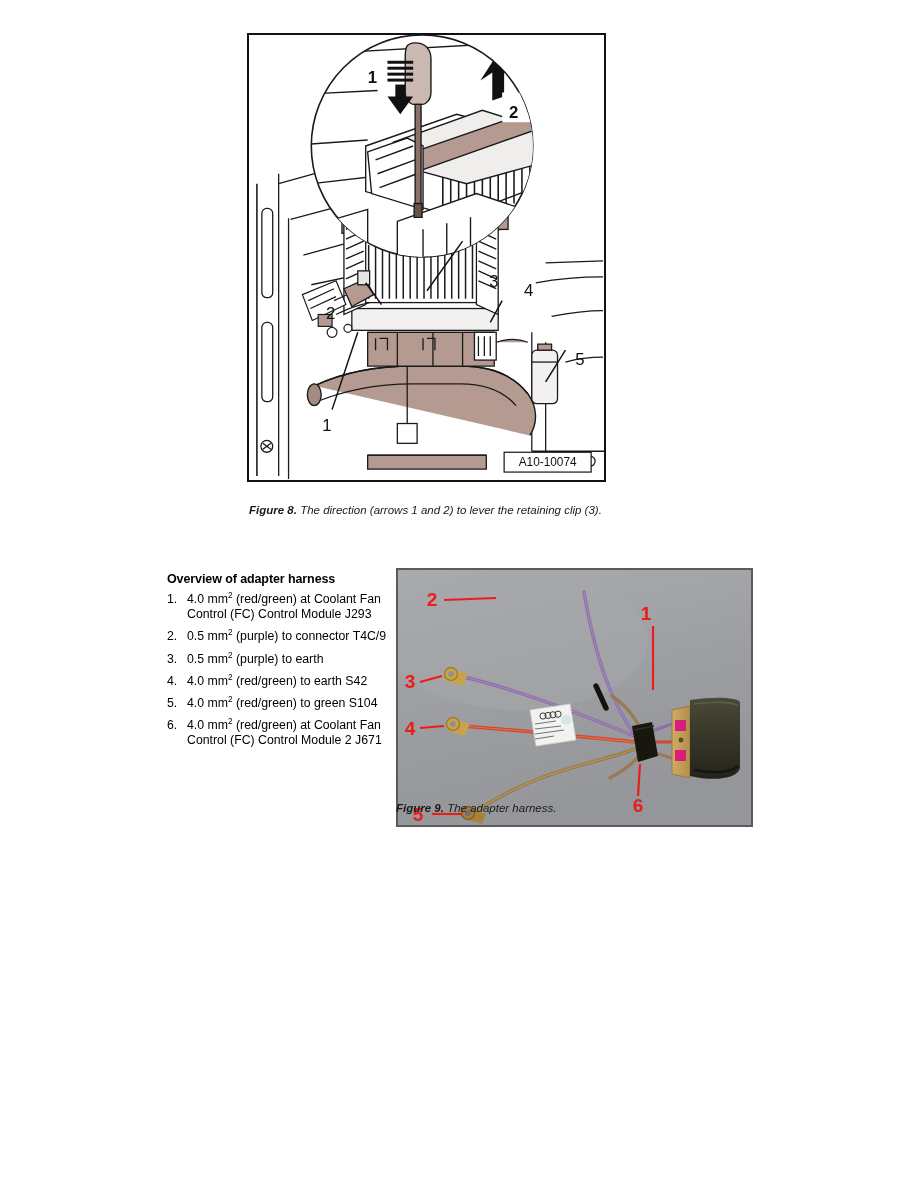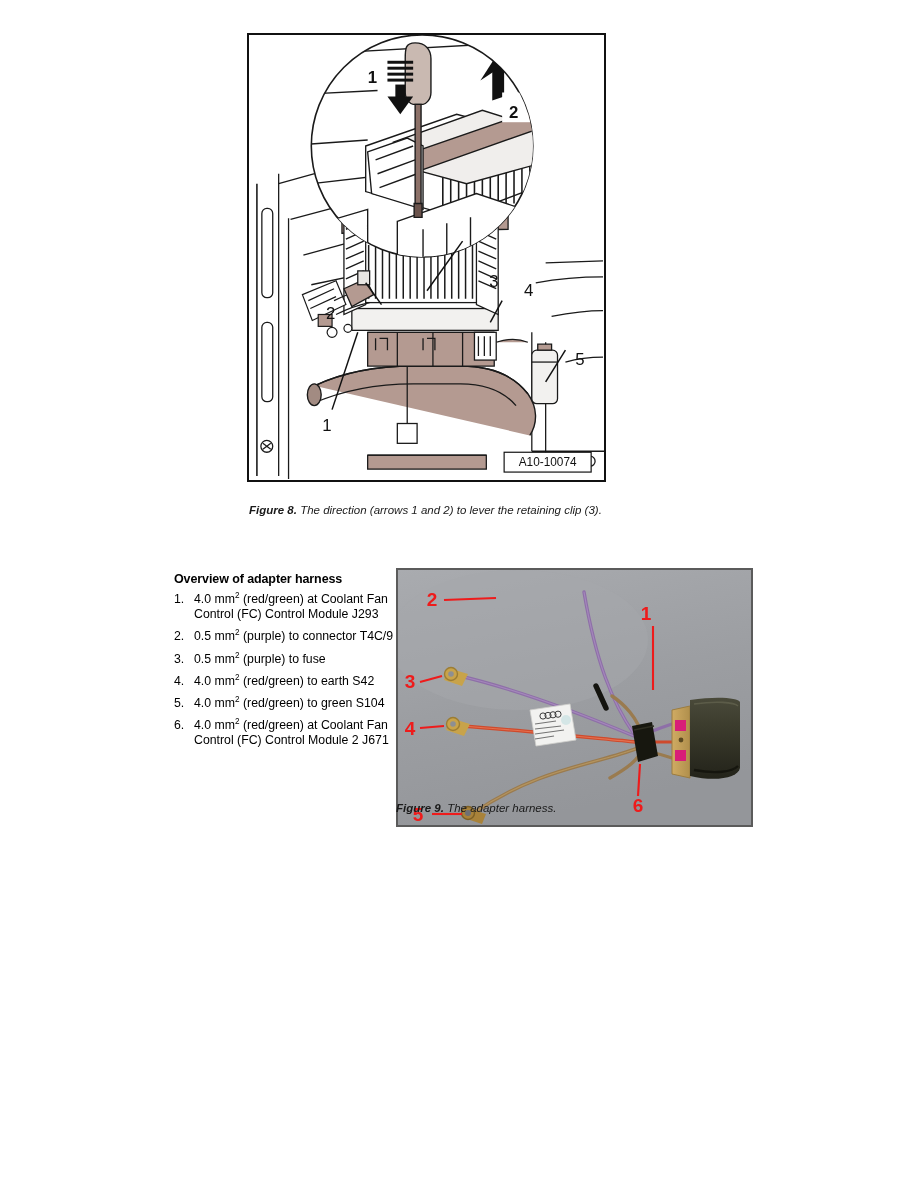--- a/index.html
+++ b/index.html
@@ -39,21 +39,21 @@
     white-space: nowrap;
   }
   .fig-caption b { font-style: italic; font-weight: bold; }
 
   #fig8-caption { left: 249px; top: 472px; margin-top: 32px; }
   #fig9-caption { left: 396px; top: 802px; }
 
   
   #overview {
     position: absolute;
-    left: 174px;
+    left: 167px;
     top: 572px;
     width: 225px;
   }
   #overview-heading {
     font-size: 12.5px;
     font-weight: bold;
     margin: 0 0 6px 0;
     letter-spacing: -0.1px;
   }
   #overview-list {
@@ -331,21 +331,21 @@
 
     <li>
       <span class="num">1.</span><span>4.0 mm</span><span class="sup">2</span><span> (red/green) at Coolant Fan Control (FC) Control Module J293</span>
     </li>
 
     <li>
       <span class="num">2.</span><span>0.5 mm</span><span class="sup">2</span><span> (purple) to connector T4C/9</span>
     </li>
 
     <li>
-      <span class="num">3.</span><span>0.5 mm</span><span class="sup">2</span><span> (purple) to fuse</span>
+      <span class="num">3.</span><span>0.5 mm</span><span class="sup">2</span><span> (purple) to earth</span>
     </li>
 
     <li>
       <span class="num">4.</span><span>4.0 mm</span><span class="sup">2</span><span> (red/green) to earth S42</span>
     </li>
 
     <li>
       <span class="num">5.</span><span>4.0 mm</span><span class="sup">2</span><span> (red/green) to green S104</span>
     </li>
 

